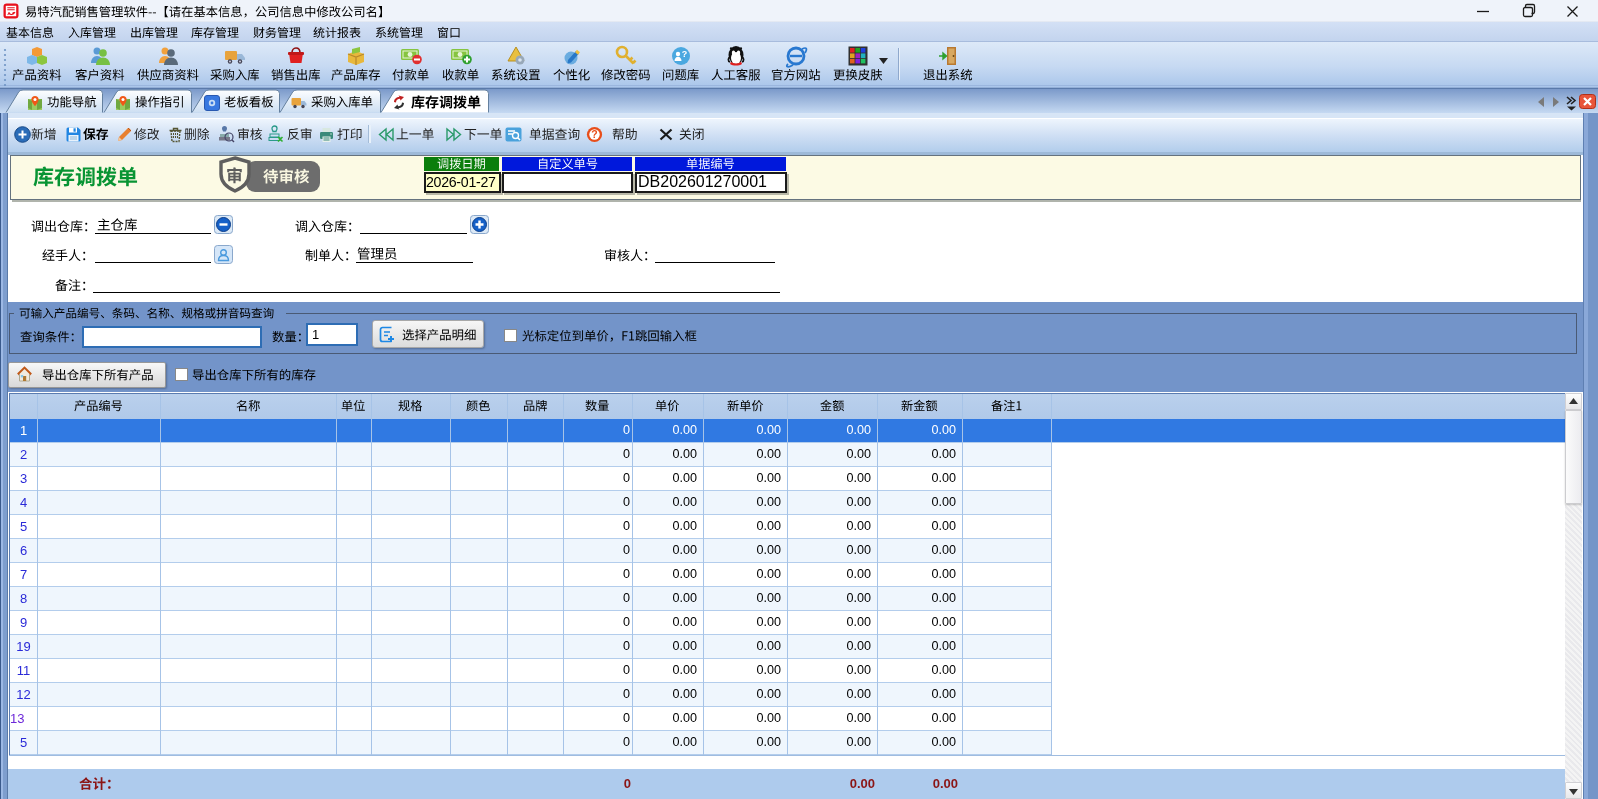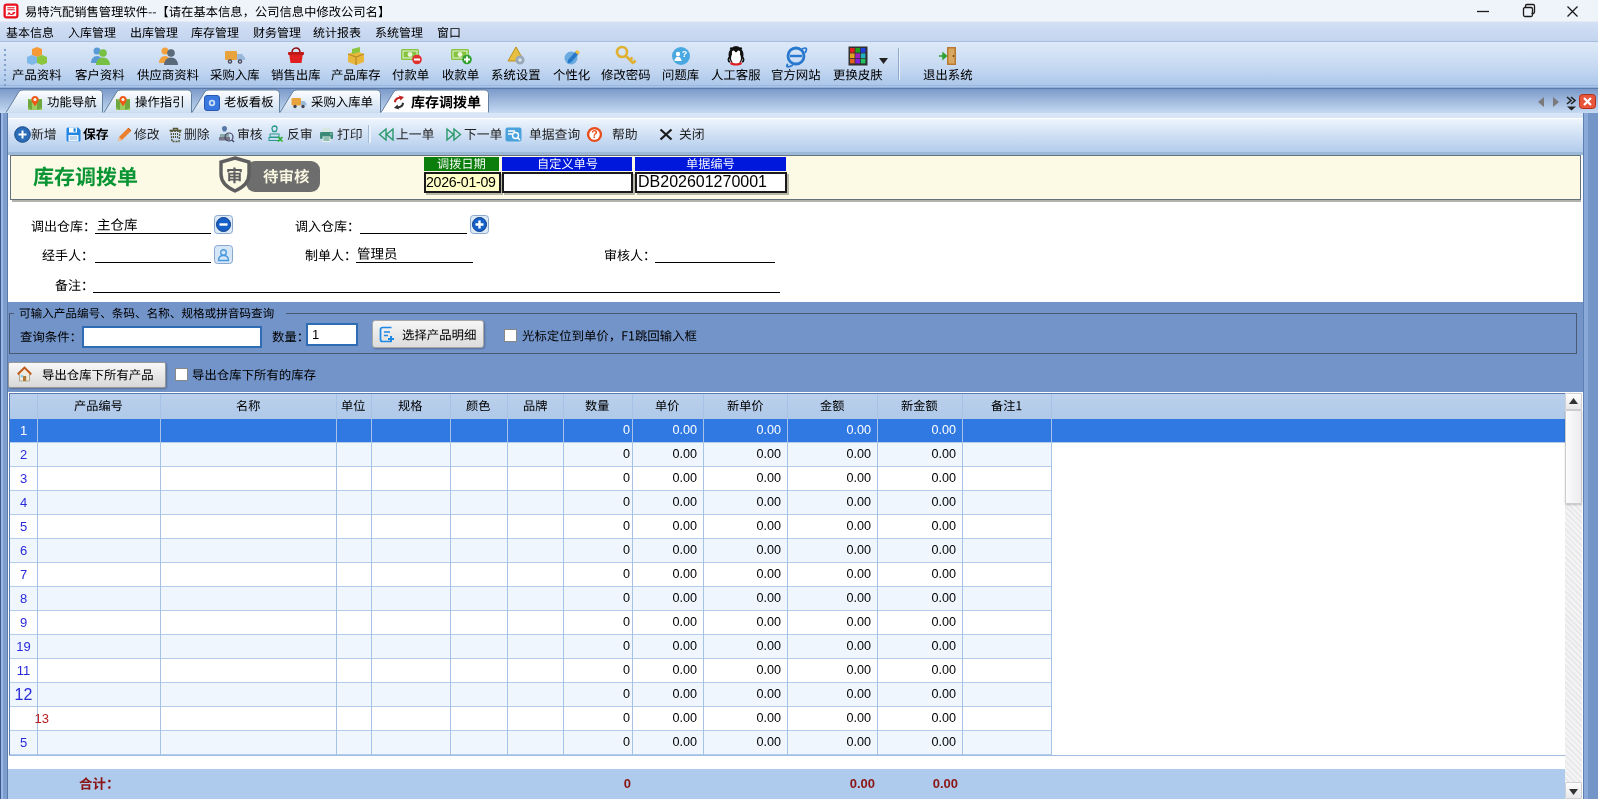--- a/index.html
+++ b/index.html
@@ -729,21 +729,21 @@
     <use href="#r53f7" transform="translate(49.8 14.2) scale(0.01220 -0.01220)"></use>
   </svg>
 <div style="position:absolute;left:635px;top:157px;width:151px;height:14px;background:#0018dc"></div>
 <svg class="t" style="left:684.6px;top:154.2px" width="51" height="21" fill="#fff">
     <use href="#r5355" transform="translate(1.0 14.2) scale(0.01220 -0.01220)"></use>
     <use href="#r636e" transform="translate(13.2 14.2) scale(0.01220 -0.01220)"></use>
     <use href="#r7f16" transform="translate(25.4 14.2) scale(0.01220 -0.01220)"></use>
     <use href="#r53f7" transform="translate(37.6 14.2) scale(0.01220 -0.01220)"></use>
   </svg>
 <div style="position:absolute;left:424px;top:172px;width:77px;height:21px;background:#ffffc8;border:2px solid #1a1a1a;box-shadow:2px 2px 0 #b8b8a8"></div>
-<div class="n" style="left:426px;top:173px;width:73px;font-size:14.2px;line-height:19px;color:#000;overflow:hidden;letter-spacing:-0.3px">2026-01-09</div>
+<div class="n" style="left:426px;top:173px;width:73px;font-size:14.2px;line-height:19px;color:#000;overflow:hidden;letter-spacing:-0.3px">2026-01-27</div>
 <div style="position:absolute;left:502px;top:172px;width:131px;height:21px;background:#fff;border:2px solid #1a1a1a;box-shadow:2px 2px 0 #b8b8a8"></div>
 <div style="position:absolute;left:635px;top:172px;width:152px;height:21px;background:#fff;border:2px solid #1a1a1a;box-shadow:2px 2px 0 #b8b8a8"></div>
 <div class="n" style="left:638px;top:172px;width:148px;font-size:16px;line-height:20px;color:#000;overflow:hidden">DB202601270001</div>
 <svg class="t" style="left:30.0px;top:215.6px" width="67" height="22" fill="#000">
     <use href="#r8c03" transform="translate(1.0 15.1) scale(0.01300 -0.01300)"></use>
     <use href="#r51fa" transform="translate(14.0 15.1) scale(0.01300 -0.01300)"></use>
     <use href="#r4ed3" transform="translate(27.0 15.1) scale(0.01300 -0.01300)"></use>
     <use href="#r5e93" transform="translate(40.0 15.1) scale(0.01300 -0.01300)"></use>
     <use href="#rff1a" transform="translate(53.0 15.1) scale(0.01300 -0.01300)"></use>
   </svg>
@@ -1072,27 +1072,27 @@
 <div class="n" style="left:631px;top:635px;width:66px;height:23px;line-height:23px;text-align:right;font-size:12.6px;color:#000">0.00</div>
 <div class="n" style="left:715px;top:635px;width:66px;height:23px;line-height:23px;text-align:right;font-size:12.6px;color:#000">0.00</div>
 <div class="n" style="left:805px;top:635px;width:66px;height:23px;line-height:23px;text-align:right;font-size:12.6px;color:#000">0.00</div>
 <div class="n" style="left:890px;top:635px;width:66px;height:23px;line-height:23px;text-align:right;font-size:12.6px;color:#000">0.00</div>
 <div class="n" style="left:10px;top:659px;width:27px;height:22px;line-height:23px;text-align:center;font-size:13px;color:#2a2ad8">11</div>
 <div class="n" style="left:564px;top:659px;width:66px;height:23px;line-height:23px;text-align:right;font-size:12.6px;color:#000">0</div>
 <div class="n" style="left:631px;top:659px;width:66px;height:23px;line-height:23px;text-align:right;font-size:12.6px;color:#000">0.00</div>
 <div class="n" style="left:715px;top:659px;width:66px;height:23px;line-height:23px;text-align:right;font-size:12.6px;color:#000">0.00</div>
 <div class="n" style="left:805px;top:659px;width:66px;height:23px;line-height:23px;text-align:right;font-size:12.6px;color:#000">0.00</div>
 <div class="n" style="left:890px;top:659px;width:66px;height:23px;line-height:23px;text-align:right;font-size:12.6px;color:#000">0.00</div>
-<div class="n" style="left:10px;top:683px;width:27px;height:23px;line-height:23px;text-align:center;font-size:16px;color:#2a2ad8">12</div>
+<div class="n" style="left:10px;top:683px;width:27px;height:23px;line-height:23px;text-align:center;font-size:13px;color:#2a2ad8">12</div>
 <div class="n" style="left:564px;top:683px;width:66px;height:23px;line-height:23px;text-align:right;font-size:12.6px;color:#000">0</div>
 <div class="n" style="left:631px;top:683px;width:66px;height:23px;line-height:23px;text-align:right;font-size:12.6px;color:#000">0.00</div>
 <div class="n" style="left:715px;top:683px;width:66px;height:23px;line-height:23px;text-align:right;font-size:12.6px;color:#000">0.00</div>
 <div class="n" style="left:805px;top:683px;width:66px;height:23px;line-height:23px;text-align:right;font-size:12.6px;color:#000">0.00</div>
 <div class="n" style="left:890px;top:683px;width:66px;height:23px;line-height:23px;text-align:right;font-size:12.6px;color:#000">0.00</div>
-<div class="n" style="left:22px;top:707px;width:27px;height:23px;line-height:23px;text-align:right;font-size:13px;color:#b91c1c">13</div>
+<div class="n" style="left:10px;top:707px;width:27px;height:23px;line-height:23px;text-align:left;font-size:13px;color:#6d28d9">13</div>
 <div class="n" style="left:564px;top:707px;width:66px;height:23px;line-height:23px;text-align:right;font-size:12.6px;color:#000">0</div>
 <div class="n" style="left:631px;top:707px;width:66px;height:23px;line-height:23px;text-align:right;font-size:12.6px;color:#000">0.00</div>
 <div class="n" style="left:715px;top:707px;width:66px;height:23px;line-height:23px;text-align:right;font-size:12.6px;color:#000">0.00</div>
 <div class="n" style="left:805px;top:707px;width:66px;height:23px;line-height:23px;text-align:right;font-size:12.6px;color:#000">0.00</div>
 <div class="n" style="left:890px;top:707px;width:66px;height:23px;line-height:23px;text-align:right;font-size:12.6px;color:#000">0.00</div>
 <div class="n" style="left:10px;top:731px;width:27px;height:23px;line-height:23px;text-align:center;font-size:13px;color:#2a2ad8">5</div>
 <div class="n" style="left:564px;top:731px;width:66px;height:23px;line-height:23px;text-align:right;font-size:12.6px;color:#000">0</div>
 <div class="n" style="left:631px;top:731px;width:66px;height:23px;line-height:23px;text-align:right;font-size:12.6px;color:#000">0.00</div>
 <div class="n" style="left:715px;top:731px;width:66px;height:23px;line-height:23px;text-align:right;font-size:12.6px;color:#000">0.00</div>
 <div class="n" style="left:805px;top:731px;width:66px;height:23px;line-height:23px;text-align:right;font-size:12.6px;color:#000">0.00</div>

